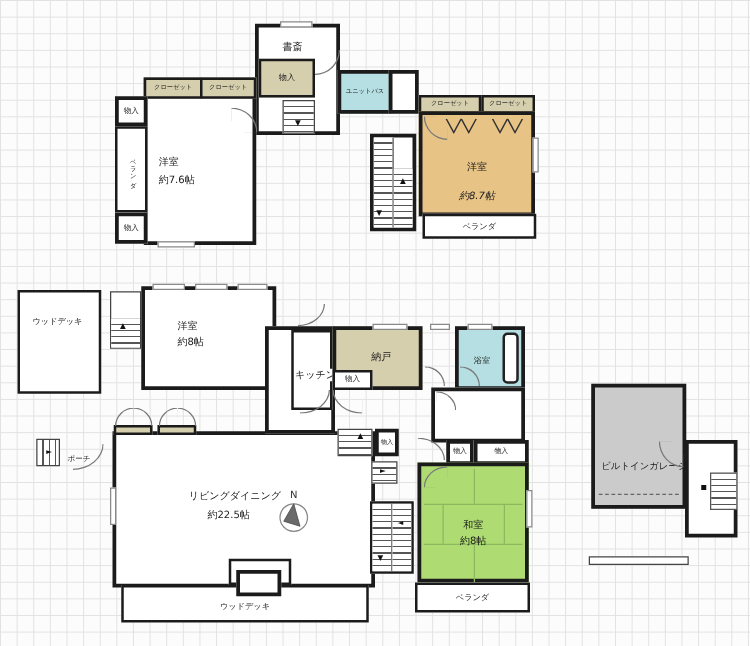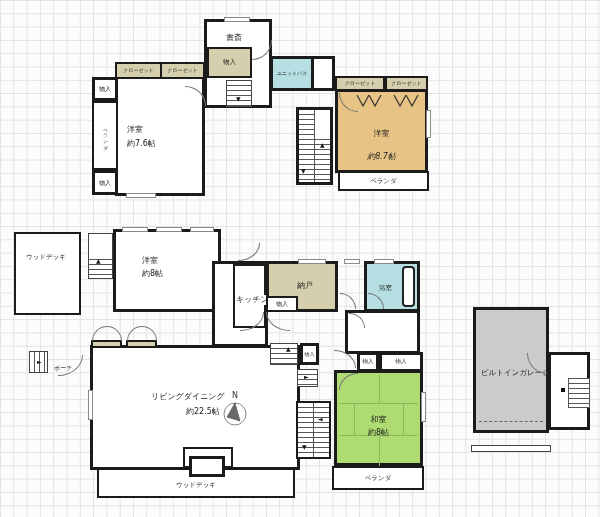--- a/index.html
+++ b/index.html
@@ -127,21 +127,21 @@
   <div class="rm" style="left:113px;top:229px;width:108px;height:83px;">
     <span class="lbl" style="left:26px;top:24px;">洋室</span>
     <span class="lbl" style="left:26px;top:37px;">約8帖</span>
   </div>
   <div class="win" style="left:122px;top:227px;width:26px;height:5px;"></div>
   <div class="win" style="left:156px;top:227px;width:26px;height:5px;"></div>
   <div class="win" style="left:190px;top:227px;width:24px;height:5px;"></div>
 
   <div class="rm" style="left:90px;top:345px;width:210px;height:125px;">
     <span class="lbl" style="left:58px;top:44px;">リビングダイニング</span>
-    <span class="lbl" style="left:73px;top:59px;margin-left:20px;">約22.5帖</span>
+    <span class="lbl" style="left:73px;top:59px;">約22.5帖</span>
   </div>
   <div class="win" style="left:88px;top:390px;width:5px;height:30px;"></div>
 
   <div class="compass" style="left:218px;top:391px;width:34px;">
     <span class="n">N</span>
     <svg width="30" height="30">
       <circle cx="15" cy="14" r="11" fill="none" stroke="#888" stroke-width="1"></circle>
       <polygon points="15,3 20,21 7,17" fill="#6a6a6a" stroke="#444" stroke-width="0.6"></polygon>
     </svg>
   </div>
@@ -222,21 +222,21 @@
   <div class="rm b2 cellc" style="left:332px;top:466px;width:92px;height:24px;">
     <span class="tag sz65">ベランダ</span>
   </div>
 
   <div class="rm b2" style="left:97px;top:468px;width:198px;height:30px;">
     <span class="tag sz65 cx" style="position:absolute;top:12px;">ウッドデッキ</span>
   </div>
   <div class="rm b2" style="left:183px;top:447px;width:50px;height:21px;"></div>
   <div class="rm" style="left:189px;top:456px;width:36px;height:21px;"></div>
 
-  <div class="rm bg-gy" style="left:473px;top:307px;width:76px;height:126px;">
+  <div class="rm bg-gy" style="left:473px;top:307px;width:76px;height:100px;">
     <span class="lbl sz75" style="left:5px;top:58px;">ビルトインガレージ</span>
     <span class="dash" style="left:3px;right:3px;bottom:8px;"></span>
   </div>
   <div class="arc bl" style="left:527px;top:353px;width:20px;height:21px;"></div>
   <div class="rm b1" style="left:471px;top:445px;width:80px;height:7px;"></div>
   <div class="rm" style="left:548px;top:352px;width:42px;height:78px;">
     <div class="steps-h" style="position:absolute;left:17px;top:23px;width:20px;height:28px;border:1px solid #555;"></div>
     <span style="position:absolute;left:10px;top:33px;width:4px;height:4px;background:#111;"></span>
   </div>
 

